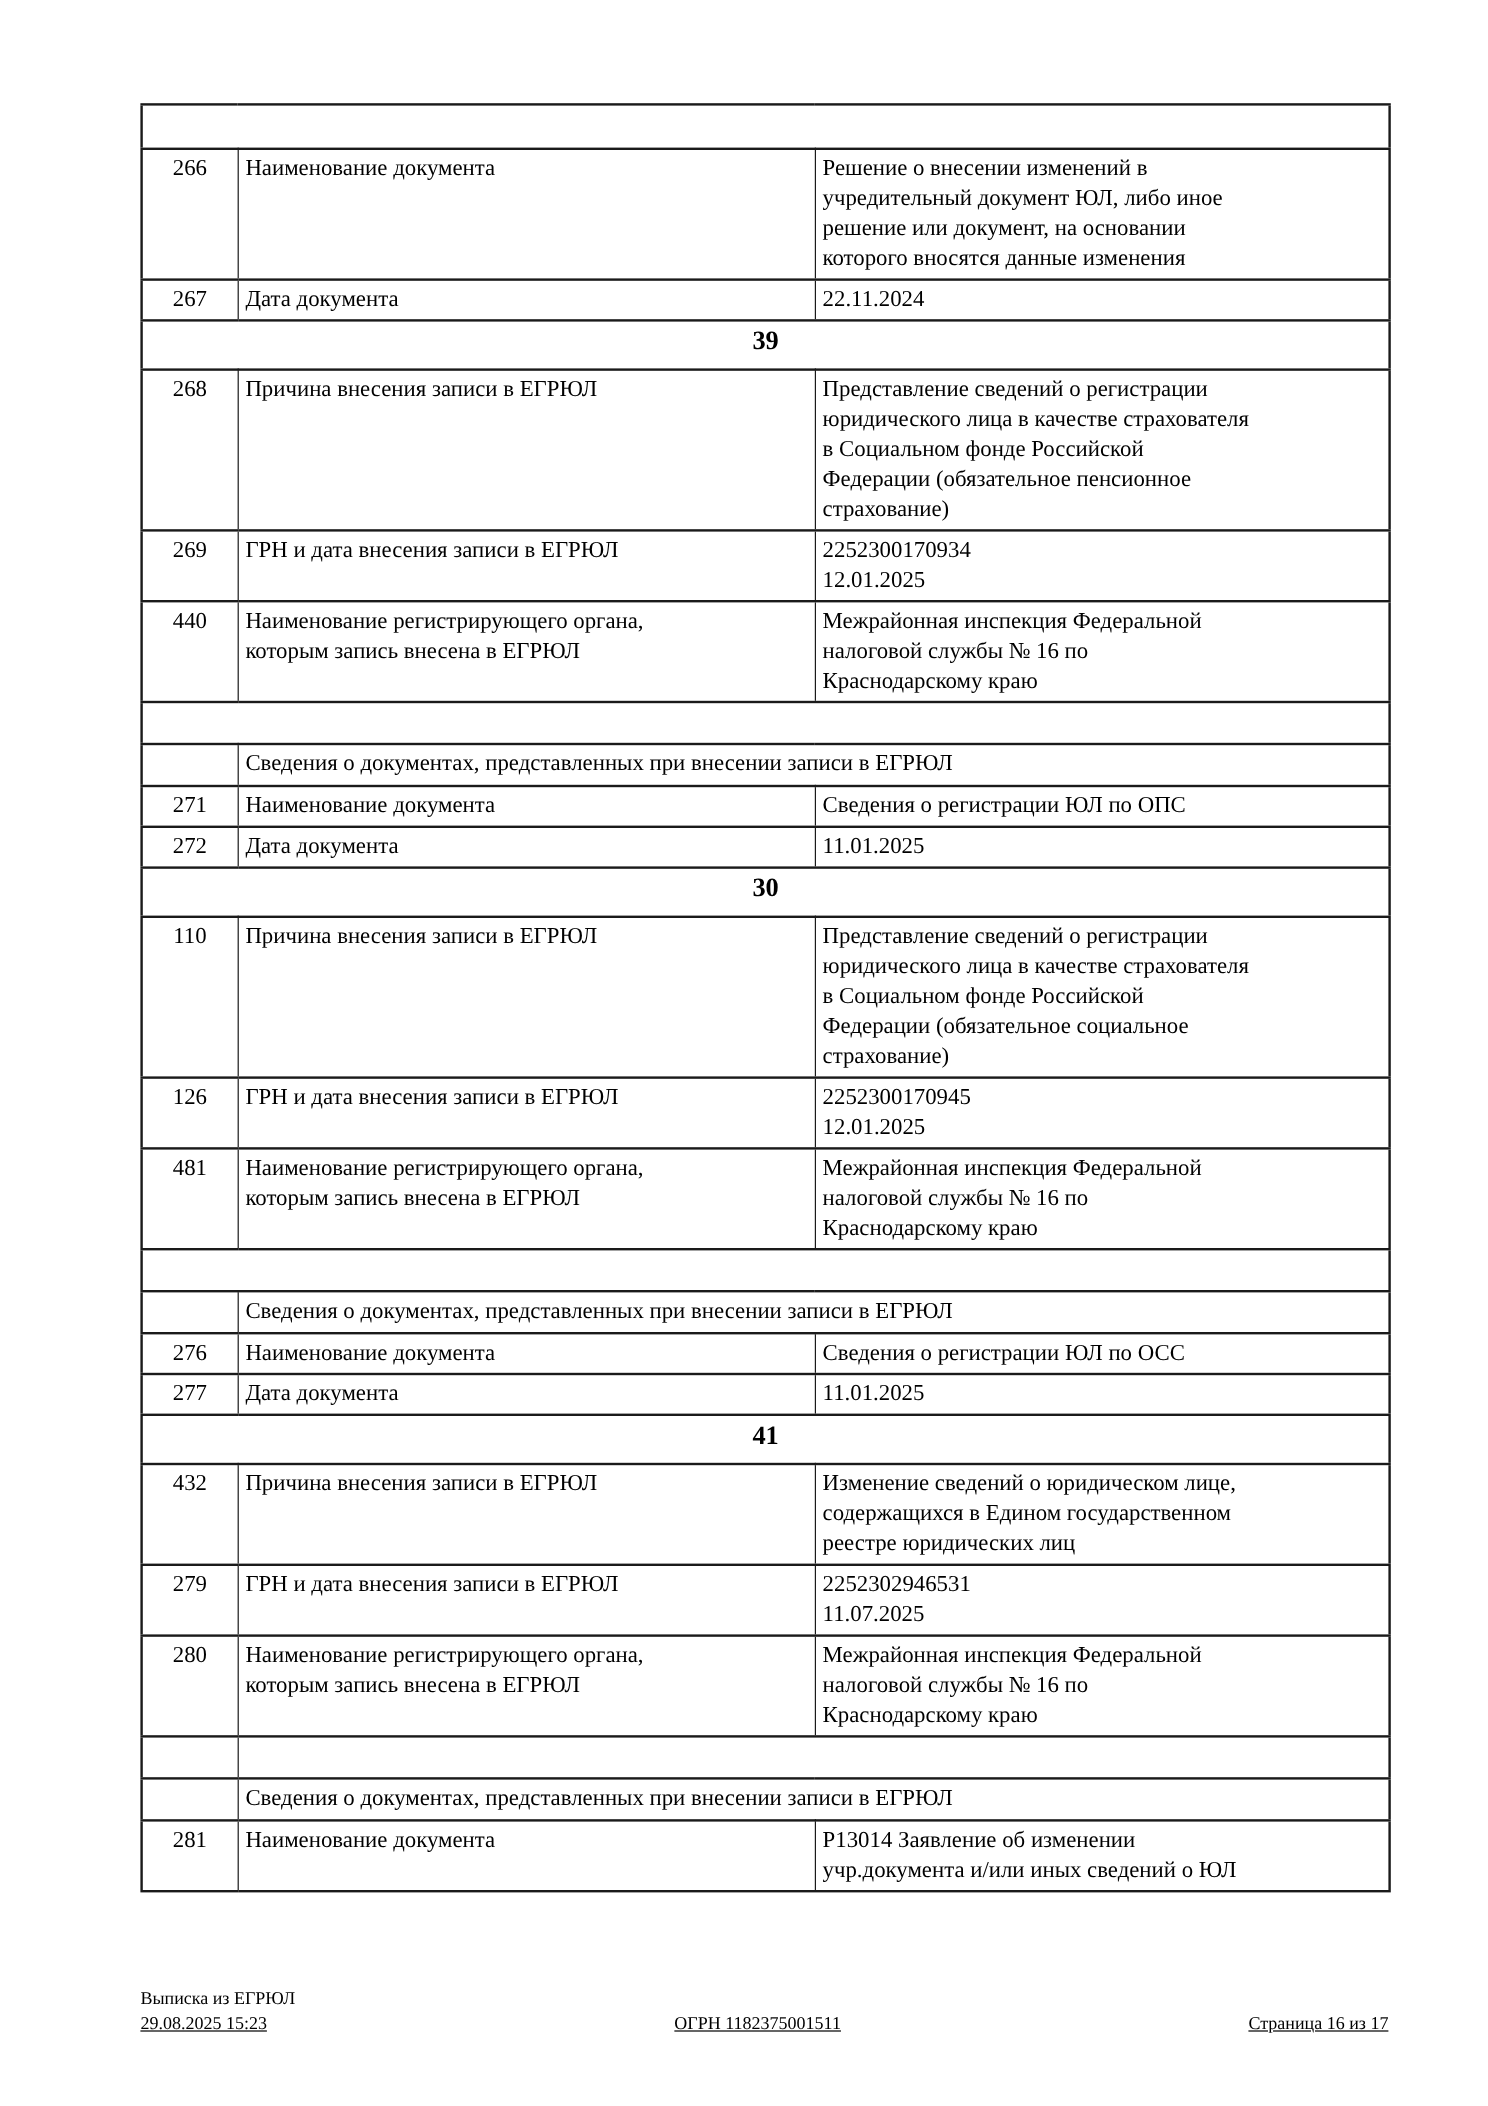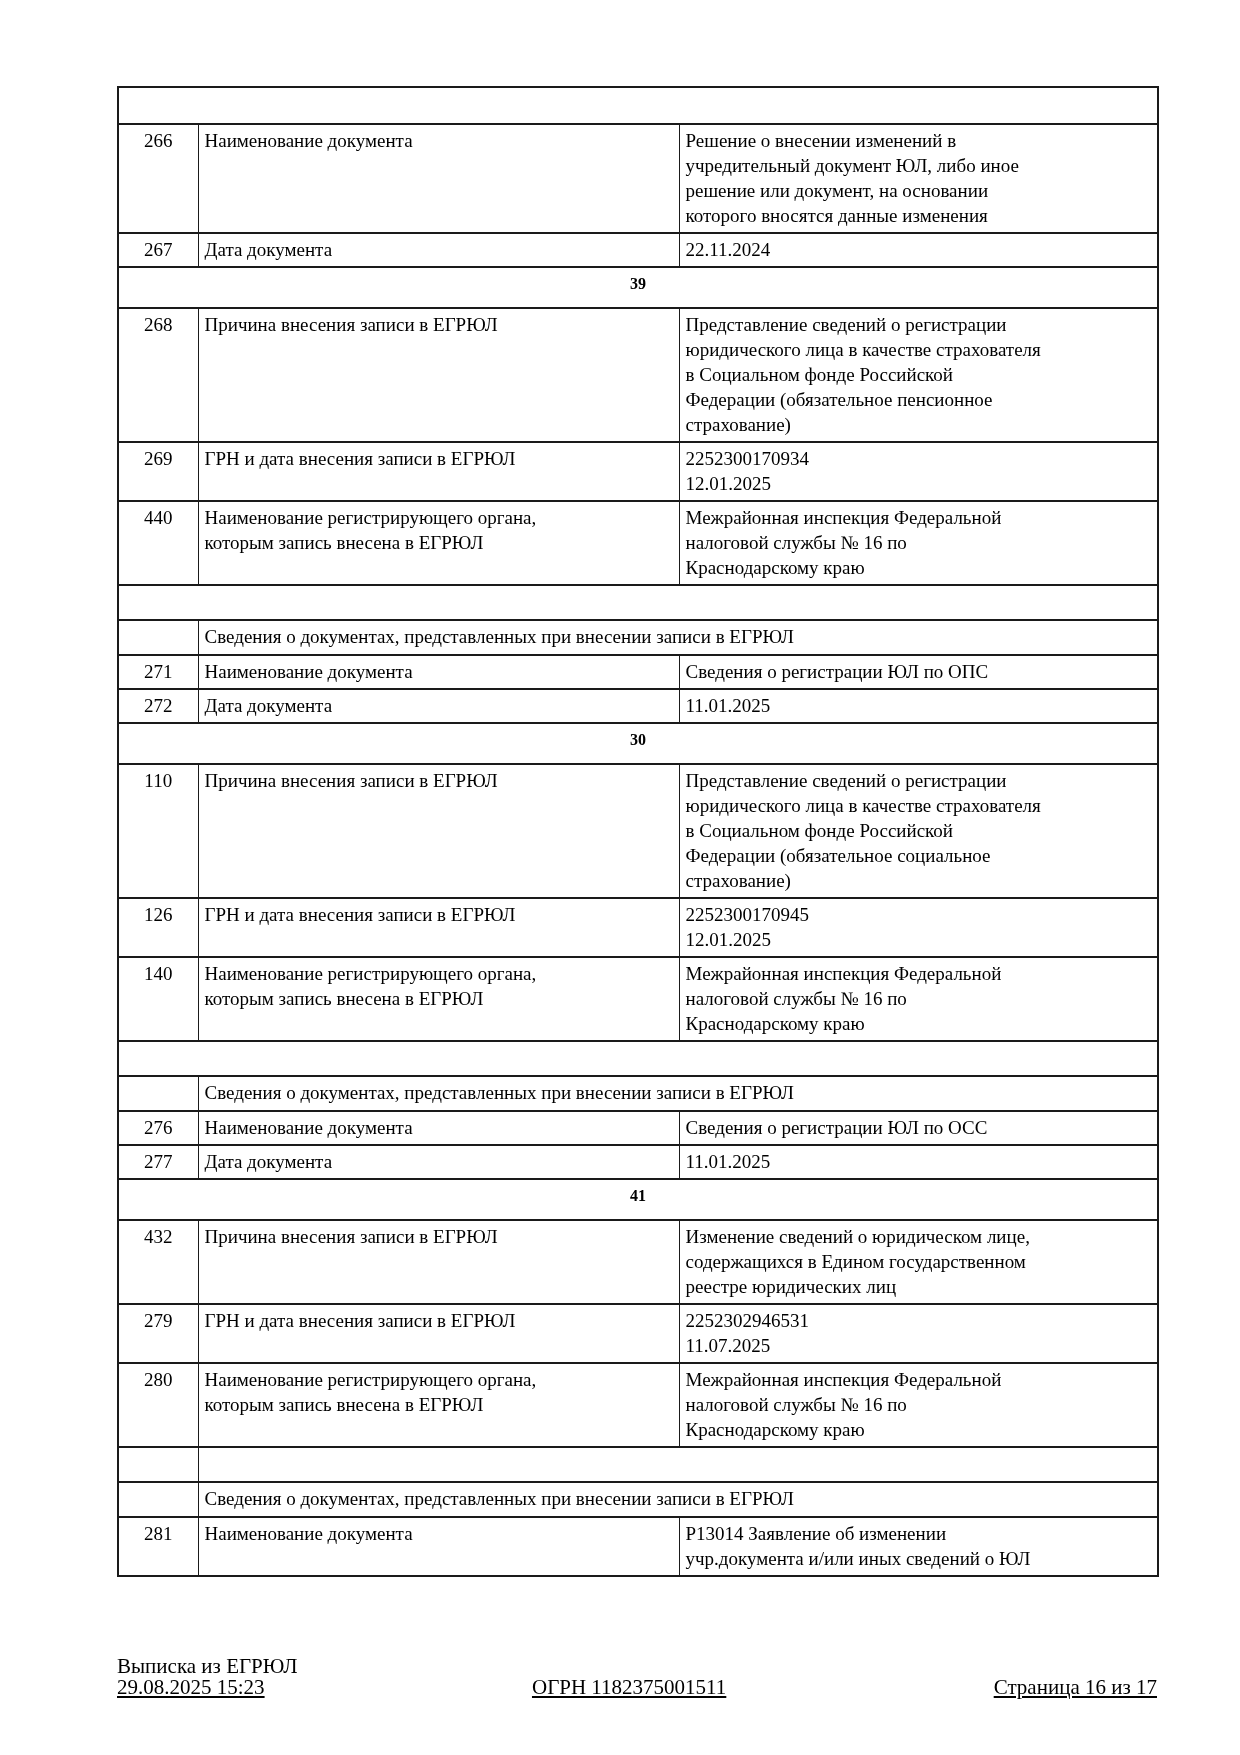--- a/index.html
+++ b/index.html
@@ -44,35 +44,35 @@
     padding-right: 2px;
   }
   td.spacer {
     height: 26px;
     padding: 0;
   }
   td.spacer-top { height: 28px; }
   td.section {
     text-align: center;
     font-weight: bold;
-    font-size: 16px;
+    font-size: 22px;
     height: 32px;
     vertical-align: middle;
     padding-top: 2px;
     padding-bottom: 2px;
   }
   td.docs {
     height: 26px;
   }
   .footer {
     position: absolute;
     left: 117px;
     top: 1656px;
     width: 1040px;
-    font-size: 21px;
+    font-size: 15px;
     line-height: 21px;
   }
   .footer .row1 { }
   .footer .row2 {
     display: flex;
     justify-content: space-between;
     text-decoration: underline;
   }
 </style>
 </head>
@@ -157,21 +157,21 @@
 Федерации (обязательное социальное
 страхование)</td>
         </tr>
         <tr>
           <td class="num">126</td>
           <td class="label">ГРН и дата внесения записи в ЕГРЮЛ</td>
           <td class="value">2252300170945
 12.01.2025</td>
         </tr>
         <tr>
-          <td class="num">140</td>
+          <td class="num">481</td>
           <td class="label">Наименование регистрирующего органа,
 которым запись внесена в ЕГРЮЛ</td>
           <td class="value">Межрайонная инспекция Федеральной
 налоговой службы № 16 по
 Краснодарскому краю</td>
         </tr>
         <tr>
           <td class="spacer" colspan="3"></td>
         </tr>
         <tr>

